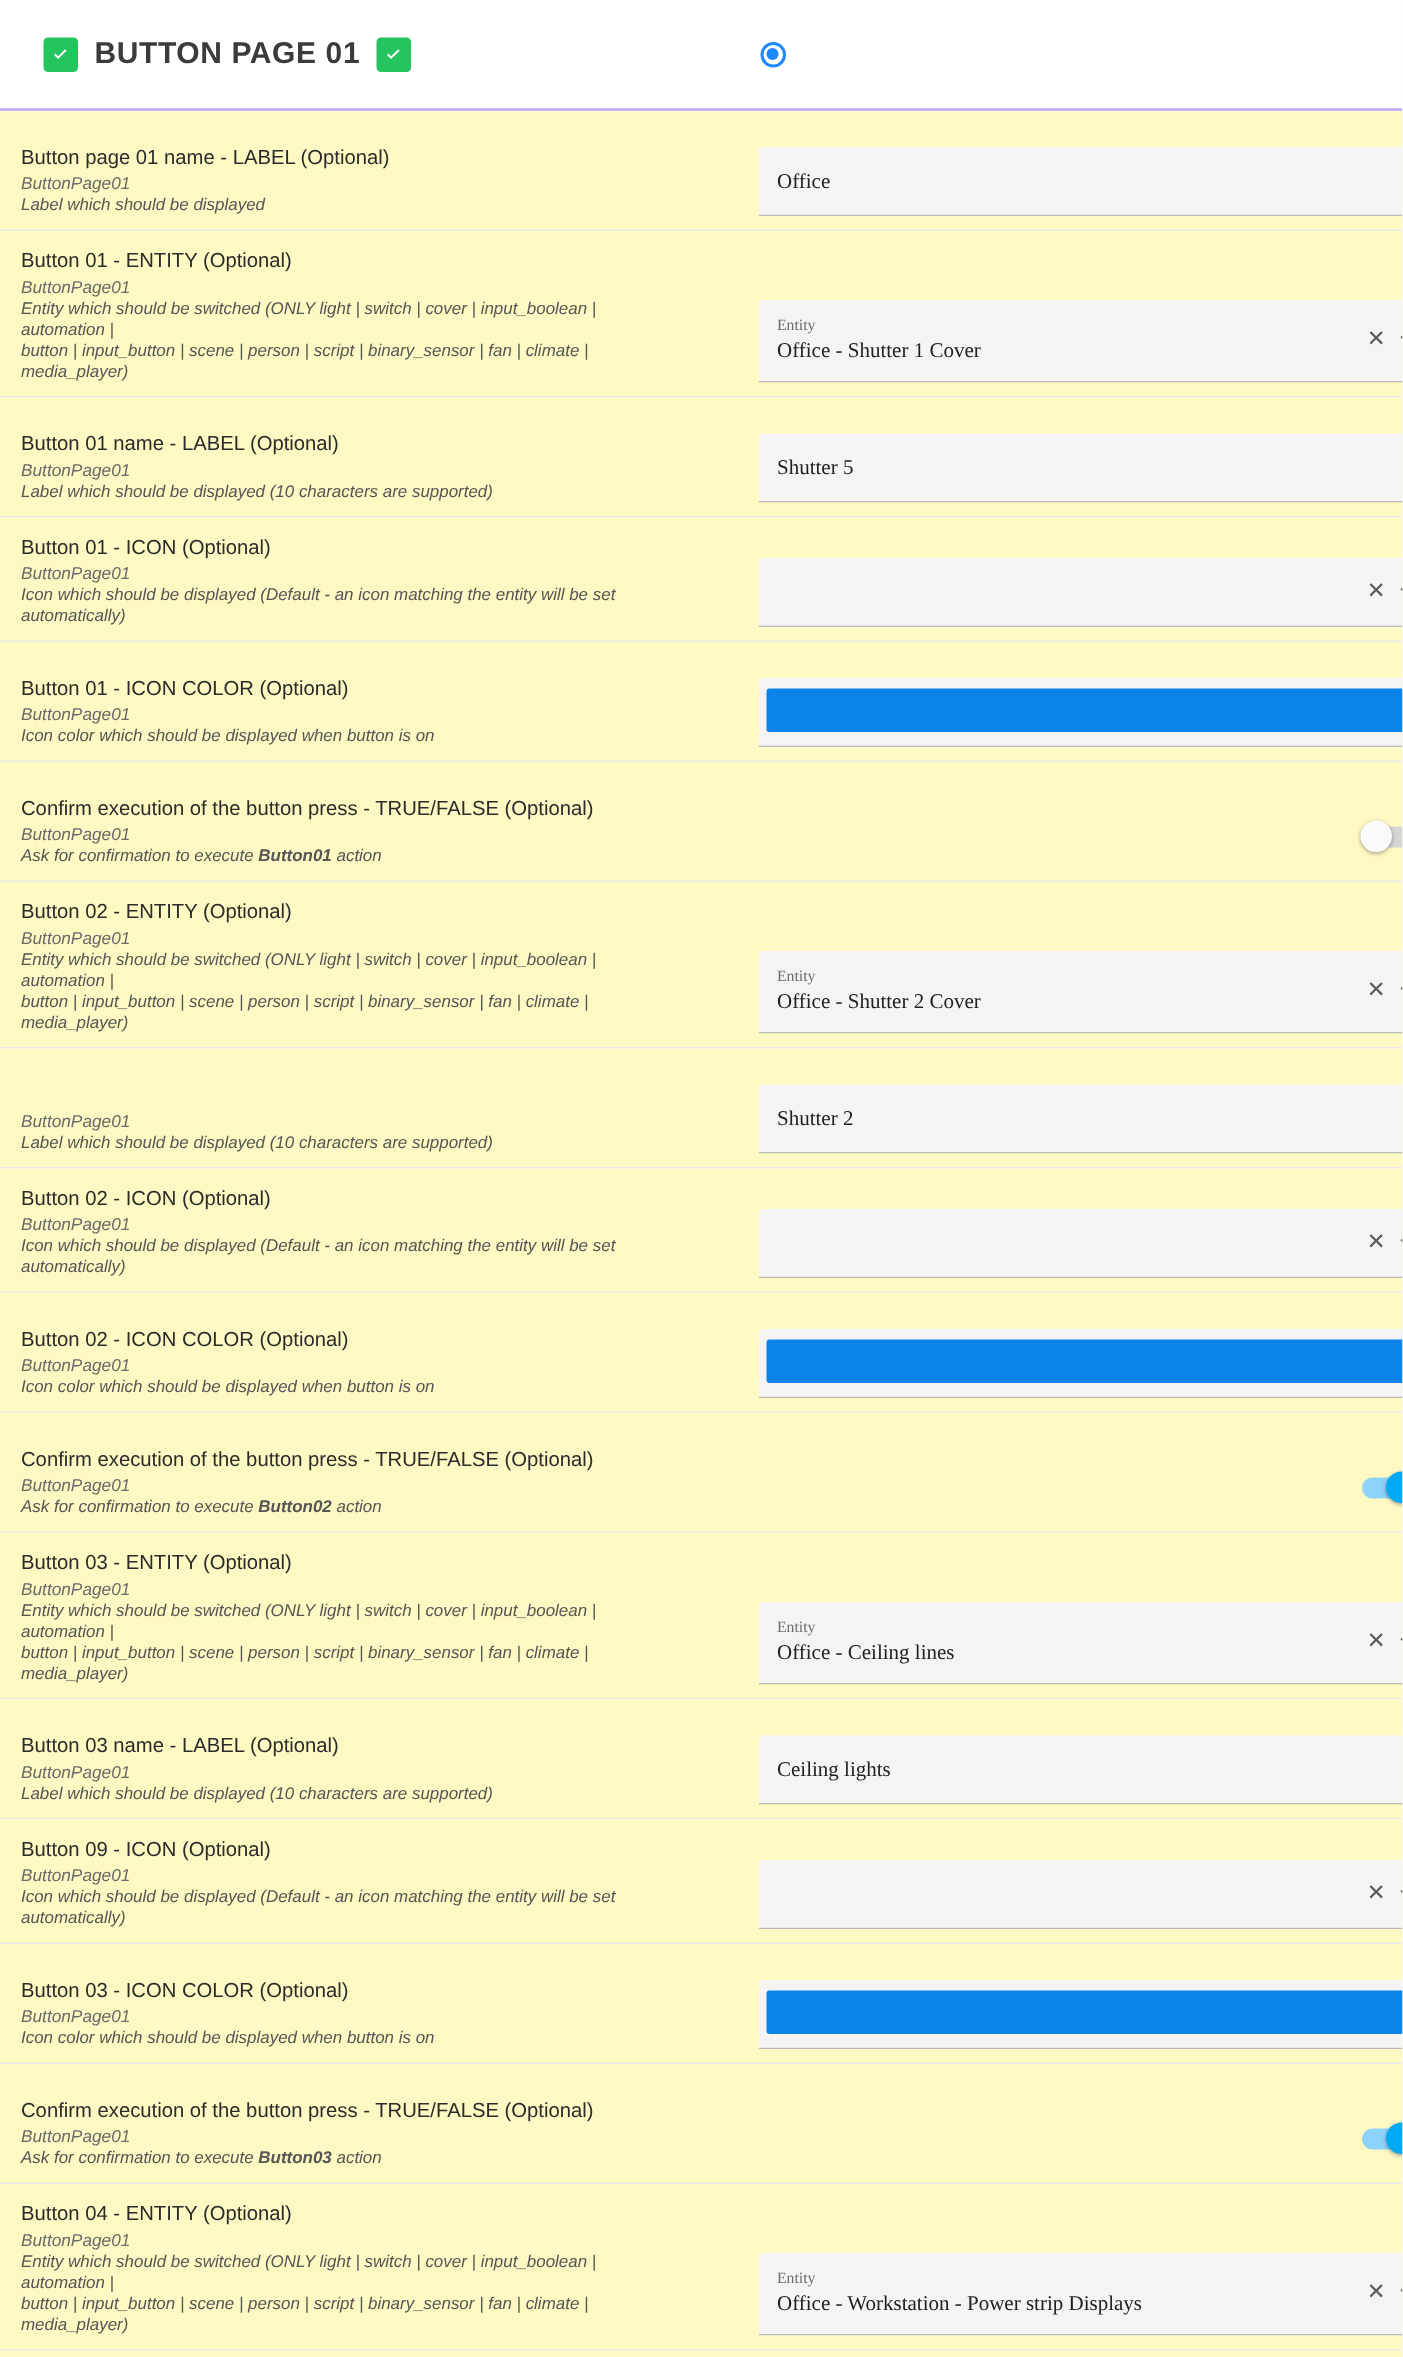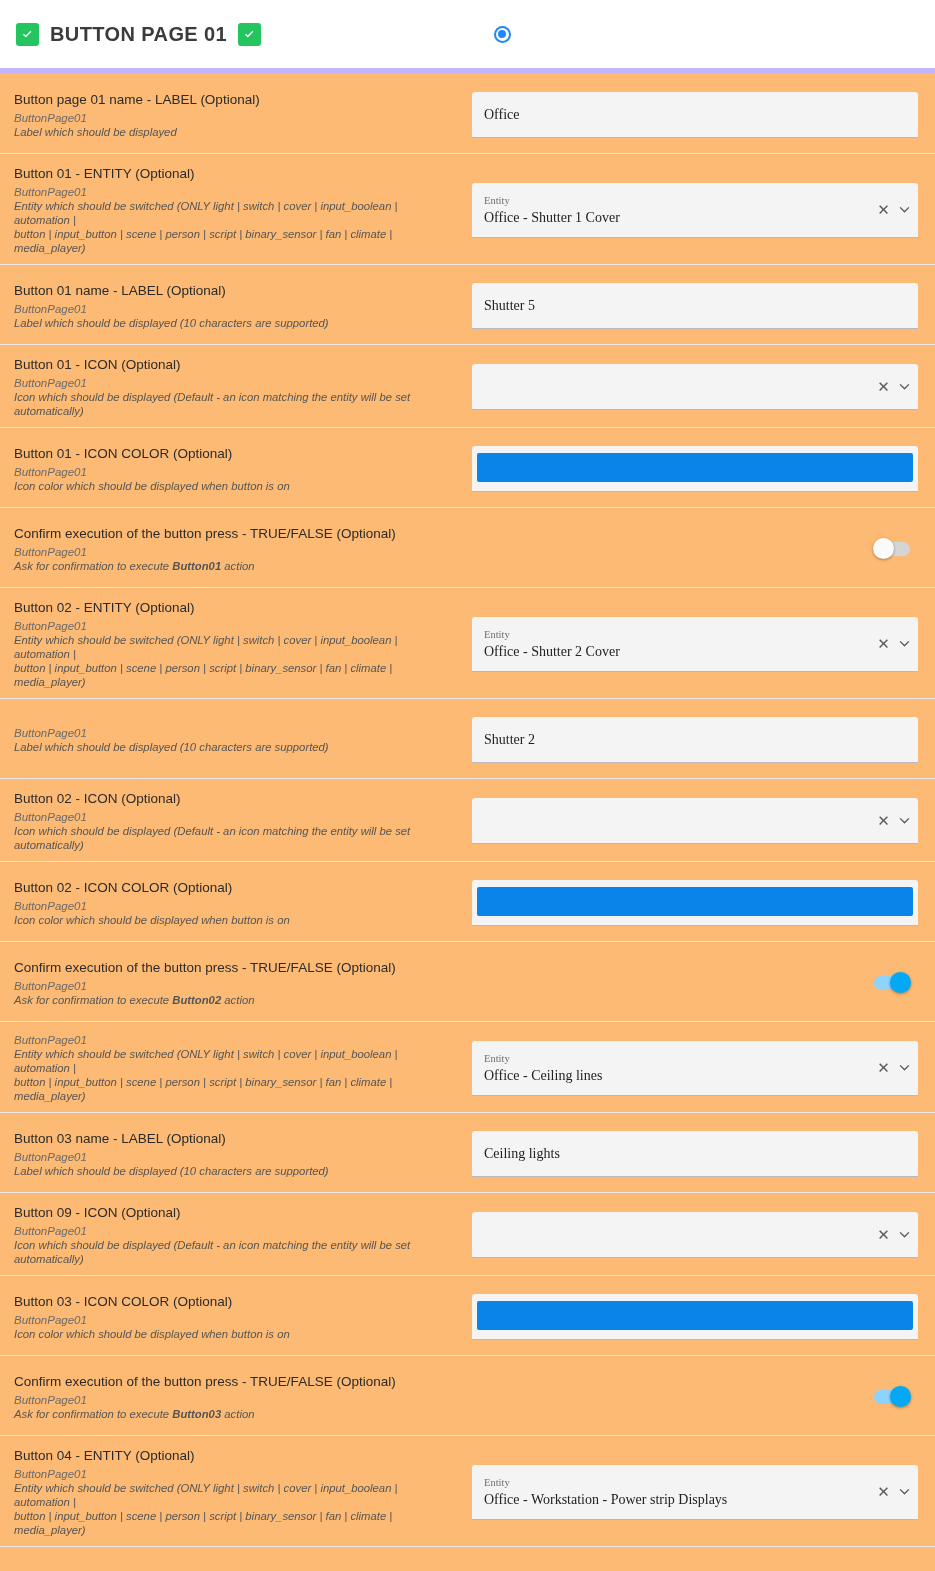--- a/index.html
+++ b/index.html
@@ -14,22 +14,22 @@
     background: #ffffff;
     position: relative;
     overflow: hidden;
   }
 
   
   .header {
     height: 74px;
     display: flex;
     align-items: center;
-    padding: 0 16px;
-    border-bottom: 6px solid #c4b5fd;
+    padding: 0 29px;
+    border-bottom: 2px solid #c4b5fd;
     background: #fff;
   }
   .chk {
     width: 23px; height: 23px;
     border-radius: 3px;
     background: #24c55e;
     display: inline-flex;
     align-items: center; justify-content: center;
     flex: 0 0 auto;
   }
@@ -56,25 +56,26 @@
   .radio::after {
     content: "";
     width: 8px; height: 8px;
     border-radius: 50%;
     background: #1e88ff;
   }
 
   
   .row {
     display: flex;
-    align-items: center;
+    align-items: flex-end;
     border-bottom: 1px solid #e8e8e8;
     min-height: 80px;
     padding: 11px 0 9px 0;
-    background: #fdba74;
+    background: #fef9c3;
+    gap: 34px;
   }
   .row-left {
     width: 470px;
     flex: 0 0 470px;
     padding: 0 14px 0 14px;
   }
   .row-right {
     flex: 1 1 auto;
     padding: 0 18px 0 2px;
     display: flex;
@@ -388,20 +389,21 @@
         <div class="row-right">
           <div class="toggle-cell">
             <div class="toggle on">
               <div class="knob"></div>
             </div>
           </div>
         </div>
       </div>
       <div class="row">
         <div class="row-left">
+          <div class="lbl-title">Button 03 - ENTITY (Optional)</div>
           <div class="lbl-key">ButtonPage01</div>
           <div class="lbl-desc">Entity which should be switched (ONLY light | switch | cover | input_boolean | automation |</div>
           <div class="lbl-desc">button | input_button | scene | person | script | binary_sensor | fan | climate | media_player)</div>
         </div>
         <div class="row-right">
           <div class="field with-controls">
             <div class="field-sublabel">Entity</div>
             <div class="field-value">Office - Ceiling lines</div>
             <div class="fld-ctrls">
               <span class="ic-x">✕</span>

